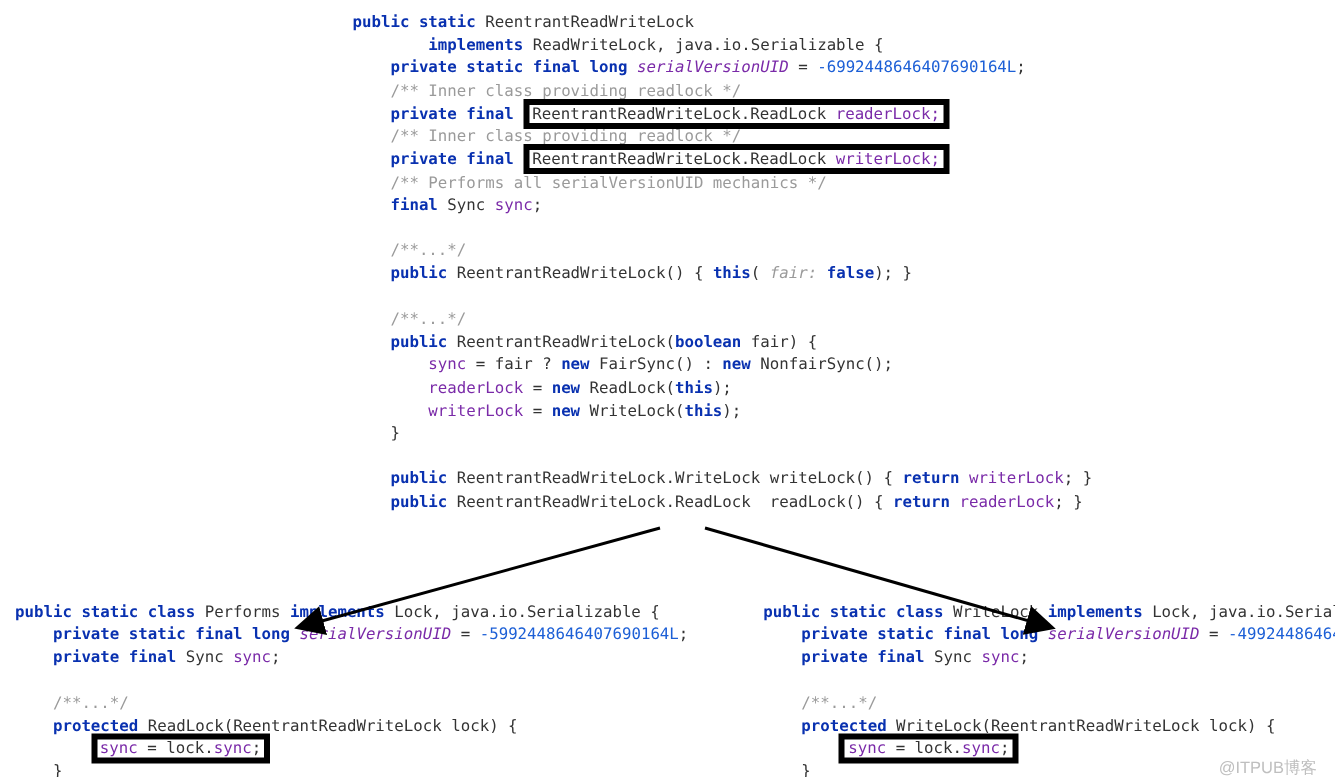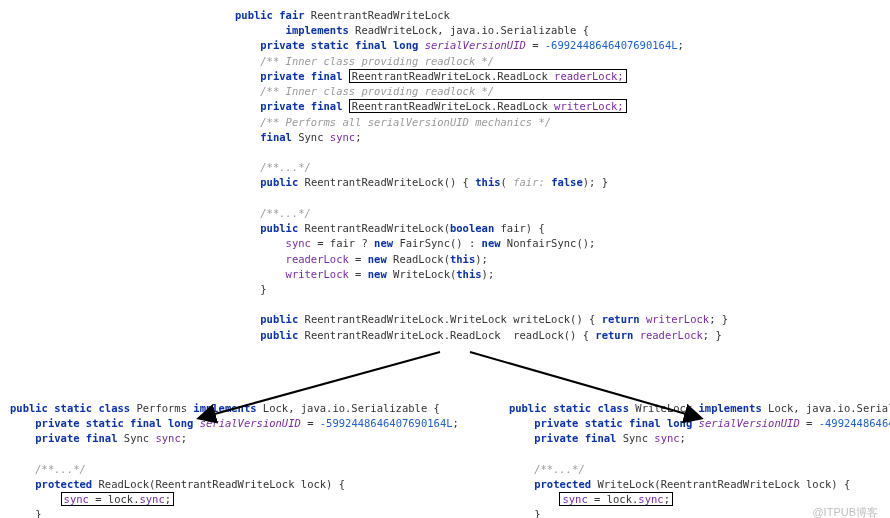--- a/index.html
+++ b/index.html
@@ -11,23 +11,23 @@
     background: #ffffff;
     color: #333;
     width: 890px;
     box-sizing: border-box;
     position: relative;
   }
   .kw { color: #0931b0; font-weight: bold; }
   .field { color: #7a2aa8; }                     
   .ital { font-style: italic; }
   .num { color: #1c5fd6; }
-  .cmt { color: #9a9a9a; font-style: italic; }
+  .cmt { color: #9a9a9a; }
   .param { color: #9a9a9a; font-style: italic; font-weight: normal; }
-  .redbox { border: 1px solid #000000; padding: 0 2px; }
+  .redbox { border: 4px solid #000000; padding: 0 2px; }
 
   .top-block { margin-left: 225px; width: 570px; }
   .bottom-row { display: flex; gap: 50px; margin-top: 58px; }
   .bottom-block { flex: 1; }
 
   pre { margin: 0; white-space: pre; }
 
   svg.arrows { position: absolute; left: 0; top: 0; pointer-events: none; }
 
   .watermark {
@@ -36,21 +36,21 @@
     bottom: 10px;
     color: #bfbfbf;
     font-size: 11px;
     font-family: sans-serif;
   }
 </style>
 </head>
 <body>
 
 <div class="top-block">
-<pre><span class="kw">public fair</span><span> ReentrantReadWriteLock</span>
+<pre><span class="kw">public static</span><span> ReentrantReadWriteLock</span>
         <span class="kw">implements</span><span> ReadWriteLock, java.io.Serializable {</span>
     <span class="kw">private static final long </span><span class="field ital">serialVersionUID</span><span> = </span><span class="num">-6992448646407690164L</span><span>;</span>
     <span class="cmt">/** Inner class providing readlock */</span>
     <span class="kw">private final </span><span class="redbox"><span>ReentrantReadWriteLock.ReadLock </span><span class="field">readerLock;</span></span>
     <span class="cmt">/** Inner class providing readlock */</span>
     <span class="kw">private final </span><span class="redbox"><span>ReentrantReadWriteLock.ReadLock </span><span class="field">writerLock;</span></span>
     <span class="cmt">/** Performs all serialVersionUID mechanics */</span>
     <span class="kw">final</span><span> Sync </span><span class="field">sync</span><span>;</span>
 
     <span class="cmt">/**...*/</span>

